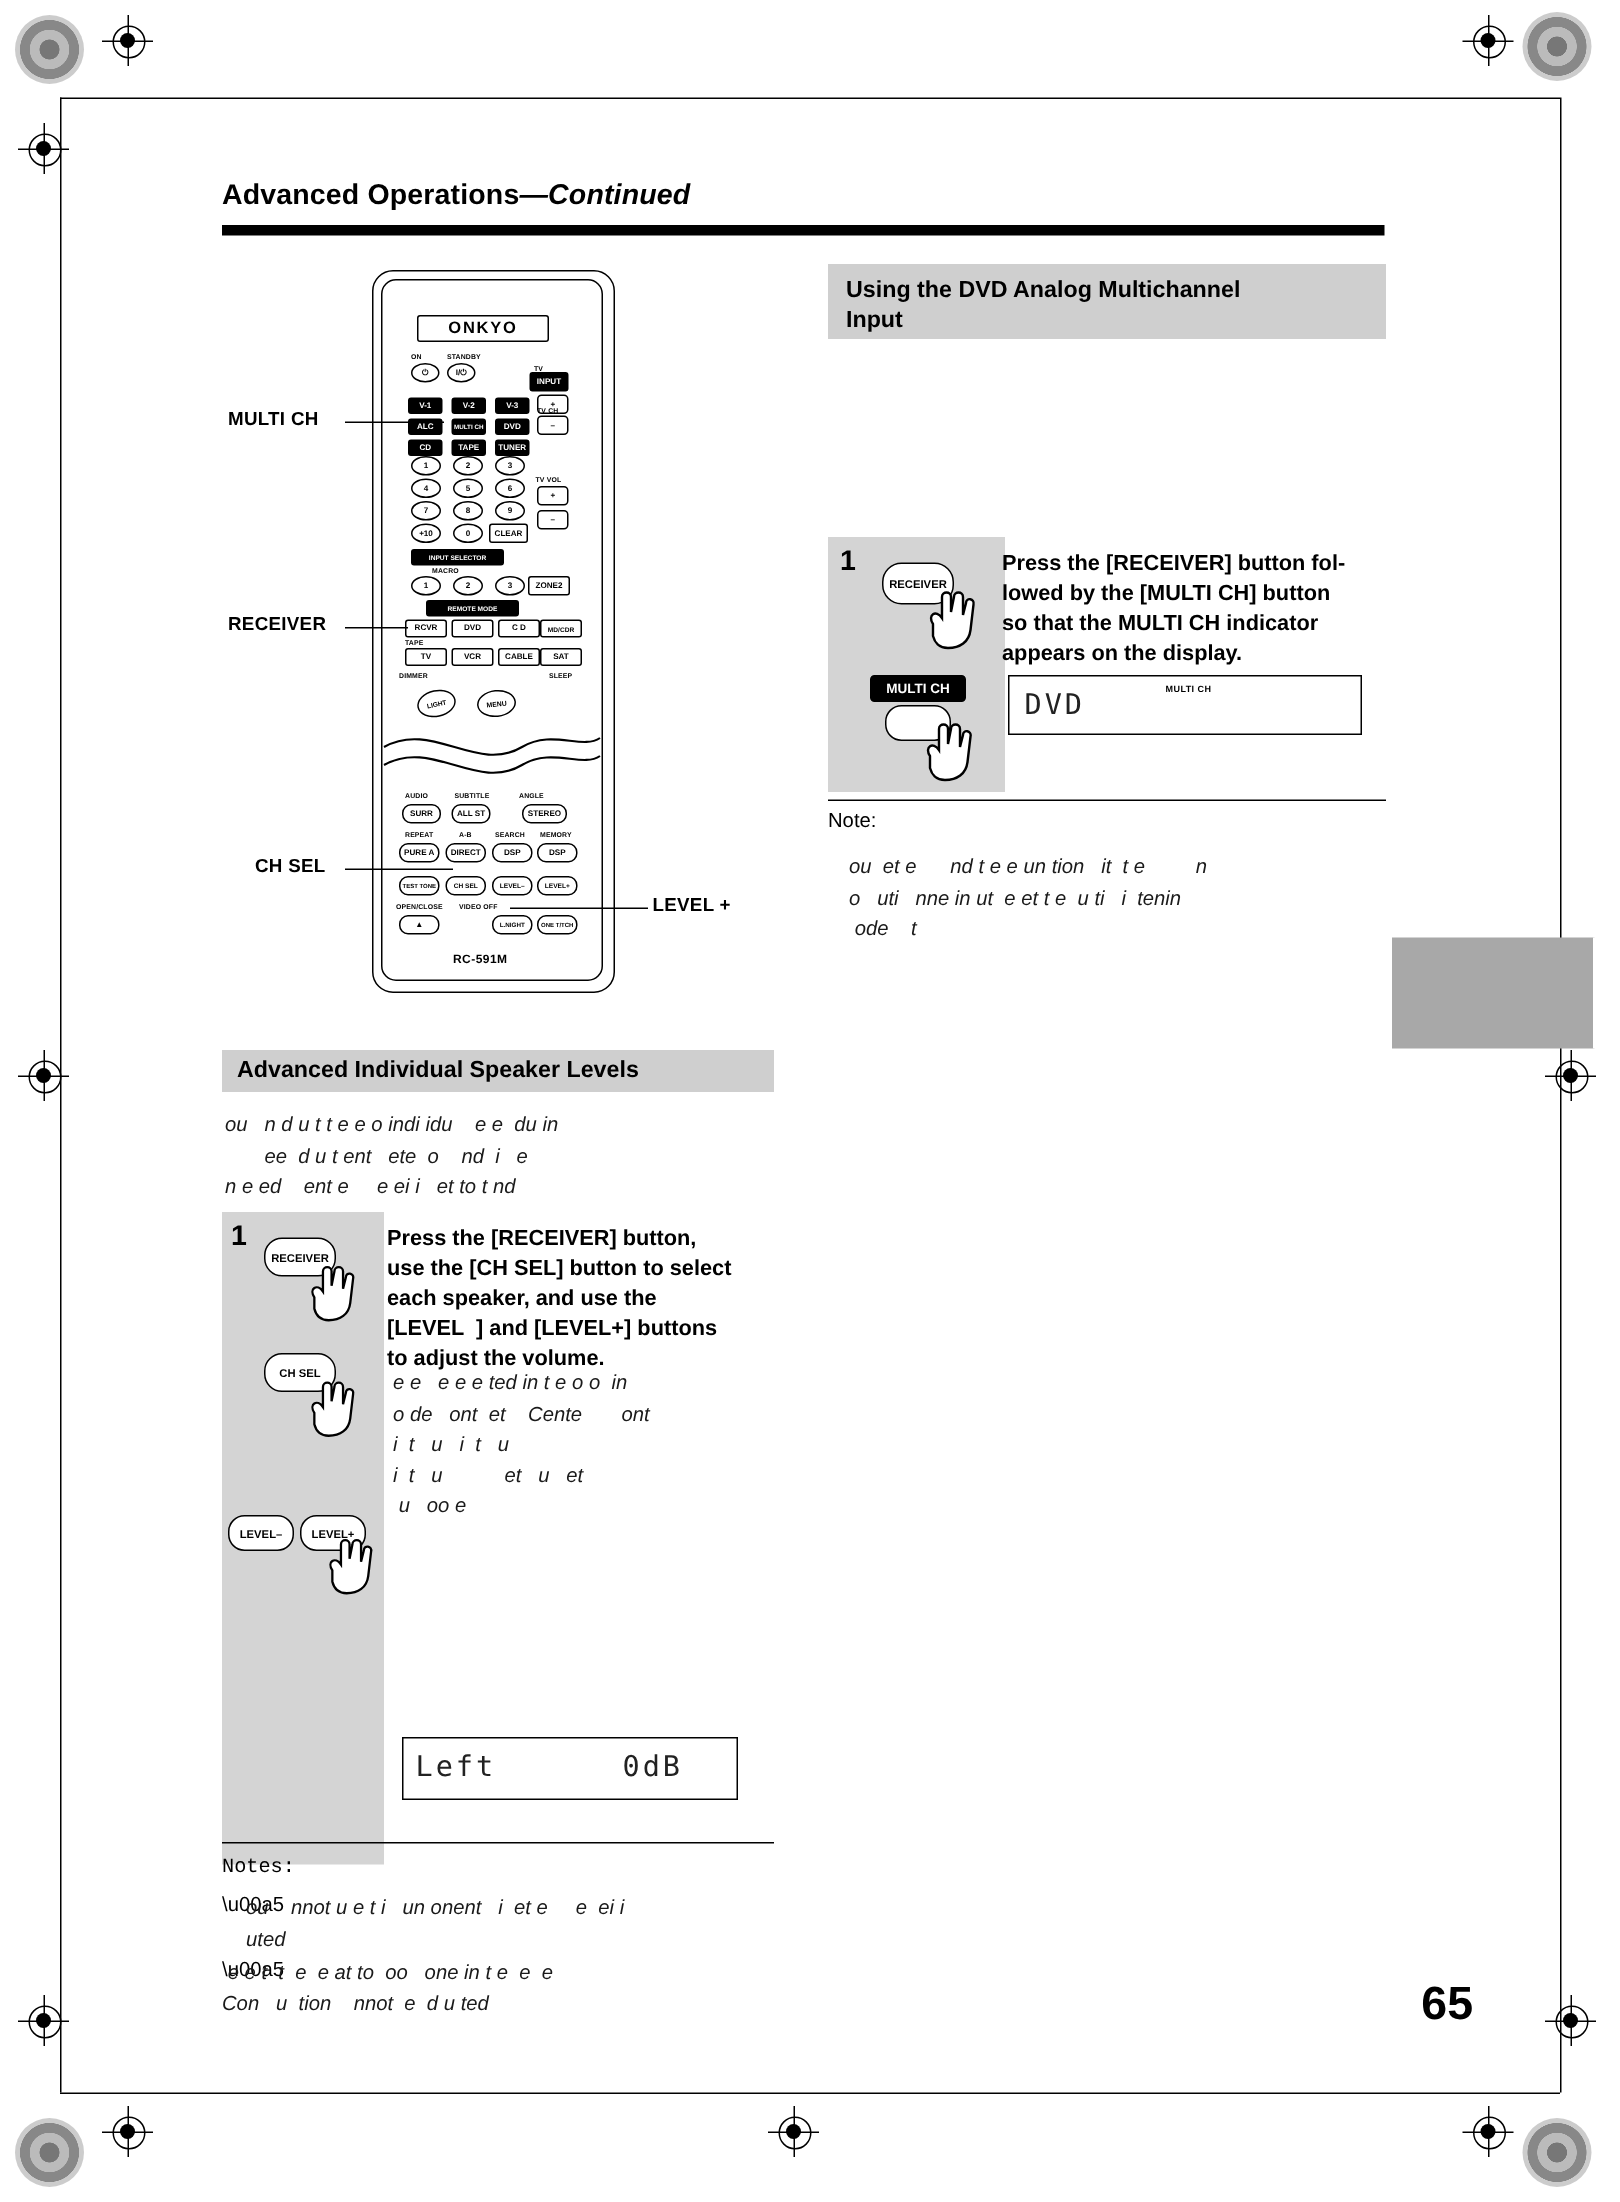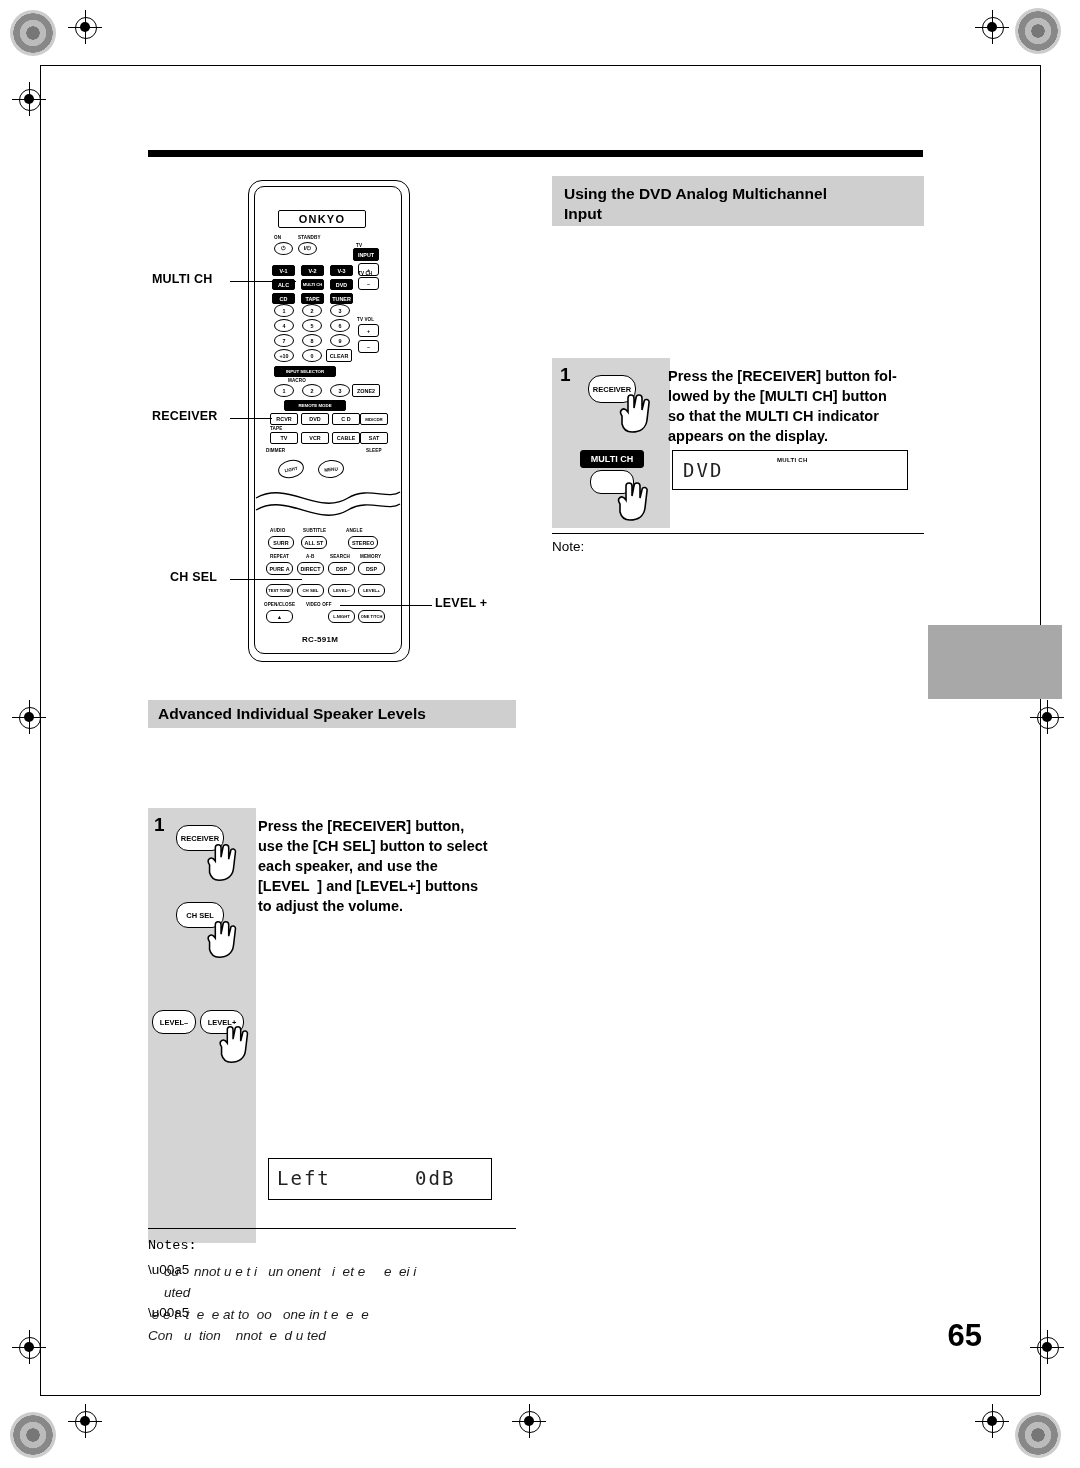--- a/index.html
+++ b/index.html
@@ -126,20 +126,23 @@
 <div class="trimline" style="left:40px;top:65px;width:1000px;height:1px;"></div>
 <div class="trimline" style="left:40px;top:65px;width:1px;height:1330px;"></div>
 <div class="trimline" style="left:1040px;top:65px;width:1px;height:1330px;"></div>
 <div class="trimline" style="left:40px;top:1395px;width:1000px;height:1px;"></div>
 
 <div class="graybar" style="left:928px;top:625px;width:135px;height:74px;"></div>
 <div class="graybar" style="left:1062px;top:625px;width:6px;height:74px;background:#ffffff;"></div>
 
 <div class="page">
 
+  <div class="hdr-title">
+    <span>Advanced Operations</span><i>—Continued</i>
+  </div>
   <div class="hdr-rule"></div>
 
   <div class="remote">
     <div class="rem-body"></div>
     <div class="rem-inner"></div>
     <div class="logo">ONKYO</div>
 
     <div class="lbl" style="left:26px;top:55px;">ON</div>
     <div class="lbl" style="left:50px;top:55px;">STANDBY</div>
     <div class="lbl" style="left:108px;top:63px;">TV</div>
@@ -281,25 +284,31 @@
   <svg style="position:absolute;left:610px;top:478px;" width="46" height="46" viewBox="0 0 46 46">
     <path d="M10 26 C6 20, 12 16, 16 22 L16 8 C16 4, 22 4, 22 8 L22 18 L24 8 C24 4, 30 4, 30 8 L30 20 L32 12 C32 8, 38 9, 37 13 L35 30 C34 38, 28 42, 20 42 C14 42, 11 38, 10 34 z" fill="#fff" stroke="#000" stroke-width="1.6"></path>
   </svg>
 
   <div class="lcd" style="left:672px;top:450px;width:234px;height:38px;">
     <div class="lcdtext" style="left:10px;top:8px;">DVD</div>
     <div class="tiny" style="left:104px;top:6px;">MULTI CH</div>
   </div>
 
   <div class="note-label" style="left:552px;top:539px;">Note:</div>
+  <div class="body-txt" style="left:566px;top:568px;width:360px;">ou  et e      nd t e e un tion   it  t e         n
+o   uti   nne in ut  e et t e  u ti   i  tenin
+ ode    t</div>
   <div class="notes-rule" style="left:552px;top:533px;width:372px;"></div>
 
   <div class="sec-head" id="sec-spk">
     <span>Advanced Individual Speaker Levels</span>
   </div>
+  <div class="body-txt" style="left:150px;top:740px;width:360px;">ou   n d u t t e e o indi idu    e e  du in
+       ee  d u t ent   ete  o    nd  i   e
+n e ed    ent e     e ei i   et to t nd</div>
 
   <div class="step" style="left:148px;top:808px;width:108px;height:435px;"></div>
   <div class="stepnum" style="left:154px;top:814px;">1</div>
   <div class="steptxt" style="left:258px;top:816px;width:262px;white-space:pre;">Press the [RECEIVER] button,
 use the [CH SEL] button to select
 each speaker, and use the
 [LEVEL  ] and [LEVEL+] buttons
 to adjust the volume.</div>
 
   <div class="keybtn" style="left:176px;top:825px;width:46px;height:24px;border-radius:12px;">RECEIVER</div>
@@ -316,20 +325,25 @@
   <svg style="position:absolute;left:200px;top:840px;" width="44" height="44" viewBox="0 0 46 46">
     <path d="M10 26 C6 20, 12 16, 16 22 L16 8 C16 4, 22 4, 22 8 L22 18 L24 8 C24 4, 30 4, 30 8 L30 20 L32 12 C32 8, 38 9, 37 13 L35 30 C34 38, 28 42, 20 42 C14 42, 11 38, 10 34 z" fill="#fff" stroke="#000" stroke-width="1.6"></path>
   </svg>
   <svg style="position:absolute;left:200px;top:917px;" width="44" height="44" viewBox="0 0 46 46">
     <path d="M10 26 C6 20, 12 16, 16 22 L16 8 C16 4, 22 4, 22 8 L22 18 L24 8 C24 4, 30 4, 30 8 L30 20 L32 12 C32 8, 38 9, 37 13 L35 30 C34 38, 28 42, 20 42 C14 42, 11 38, 10 34 z" fill="#fff" stroke="#000" stroke-width="1.6"></path>
   </svg>
   <svg style="position:absolute;left:212px;top:1022px;" width="44" height="44" viewBox="0 0 46 46">
     <path d="M10 26 C6 20, 12 16, 16 22 L16 8 C16 4, 22 4, 22 8 L22 18 L24 8 C24 4, 30 4, 30 8 L30 20 L32 12 C32 8, 38 9, 37 13 L35 30 C34 38, 28 42, 20 42 C14 42, 11 38, 10 34 z" fill="#fff" stroke="#000" stroke-width="1.6"></path>
   </svg>
 
+  <div class="body-txt" style="left:262px;top:912px;width:256px;">e e   e e e ted in t e o o  in
+o de   ont  et    Cente       ont
+i  t   u   i  t   u
+i  t   u           et   u   et
+ u   oo e</div>
 
   <div class="lcd" style="left:268px;top:1158px;width:222px;height:40px;">
     <div class="lcdtext" style="left:8px;top:8px;">Left</div>
     <div class="lcdtext" style="left:146px;top:8px;">0dB</div>
   </div>
 
   <div class="notes-rule" style="left:148px;top:1228px;width:368px;"></div>
   <div class="note-label" style="left:148px;top:1238px;font-family:Liberation Mono, monospace;">Notes:</div>
   <div class="bullet" style="left:148px;top:1262px;">\u00a5</div>
   <div class="body-txt" style="left:164px;top:1262px;width:352px;">ou    nnot u e t i   un onent   i  et e     e  ei i

